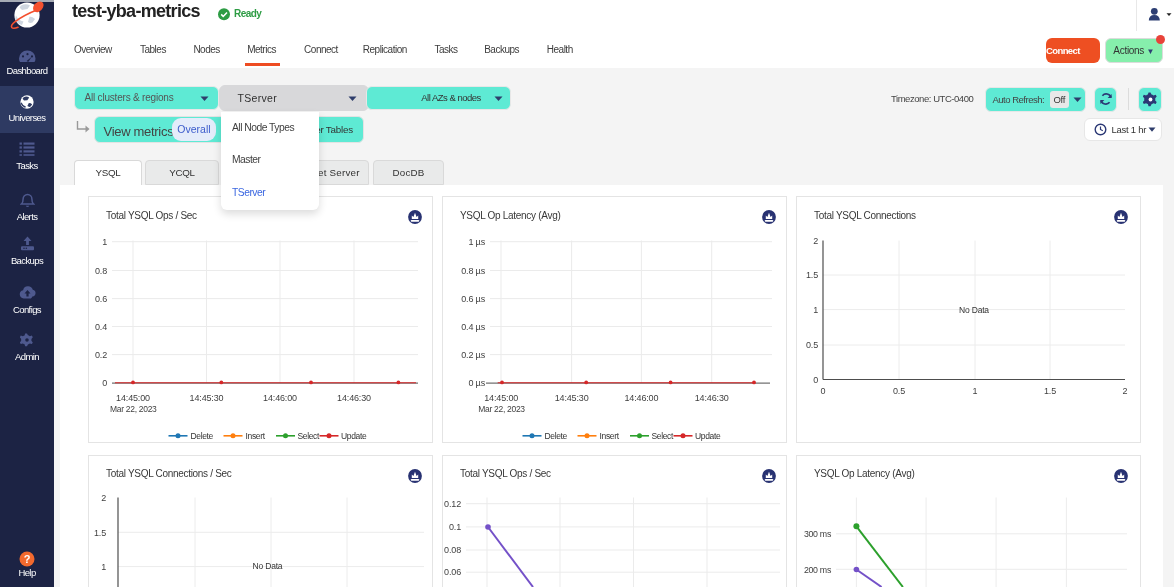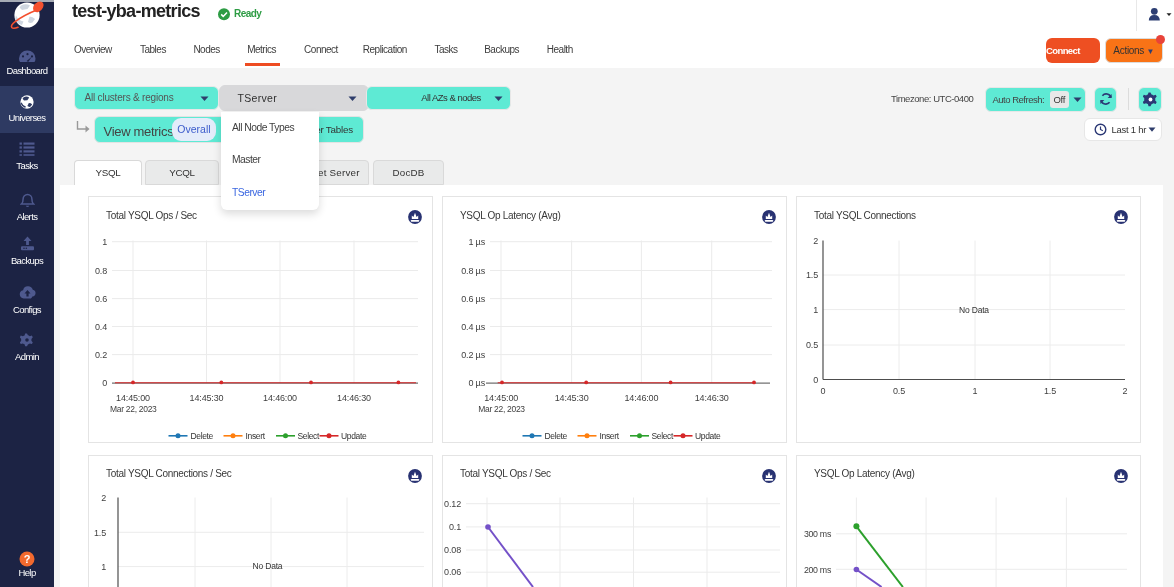--- a/index.html
+++ b/index.html
@@ -6,21 +6,21 @@
 html,body{width:1174px;height:587px;overflow:hidden;}
 body{font-family:"Liberation Sans",sans-serif;background:#f4f4f4;position:relative;}
 .abs{position:absolute;}
 #sidebar{position:absolute;left:0;top:0;width:54px;height:587px;background:#1c2344;z-index:5;}
 .slbl{left:0;width:54px;text-align:center;color:#fff;font-size:9.5px;letter-spacing:-0.6px;line-height:1;}
 #header{position:absolute;left:54px;top:0;width:1120px;height:68px;background:#fff;}
 #title{position:absolute;left:72px;top:2px;font-size:18px;font-weight:bold;color:#222;letter-spacing:-0.7px;line-height:1.1;}
 .navitem{position:absolute;top:45px;font-size:10px;color:#3d3d3d;letter-spacing:-0.5px;line-height:1;}
 #metricline{position:absolute;left:245px;top:63px;width:35px;height:3px;background:#ee4c22;}
 #connect{position:absolute;left:1046px;top:38px;width:54px;height:25px;background:#ee4f22;border-radius:6px;color:#fff;font-size:9.5px;font-weight:bold;letter-spacing:-0.6px;text-align:left;line-height:25px;}
-#actions{position:absolute;left:1105px;top:38px;width:57.5px;height:25px;background:#f97316;border:1px solid #dcdcdc;border-radius:6px;color:#333;font-size:10px;letter-spacing:-0.3px;text-align:center;line-height:23px;}
+#actions{position:absolute;left:1105px;top:38px;width:57.5px;height:25px;background:#86efac;border:1px solid #dcdcdc;border-radius:6px;color:#333;font-size:10px;letter-spacing:-0.3px;text-align:center;line-height:23px;}
 #reddot{position:absolute;left:1155.6px;top:35px;width:9.4px;height:9.4px;border-radius:50%;background:#e8433a;}
 #userdiv{position:absolute;left:1136px;top:0;width:1px;height:31px;background:#e8e8e8;}
 .selbox{position:absolute;background:#5eead4;border:1px solid #e7e7e7;border-radius:6px;font-size:10px;color:#555;letter-spacing:-0.2px;}
 #container{position:absolute;left:60px;top:184.5px;width:1102.5px;height:402.5px;background:#fff;z-index:1;}
 .panel{position:absolute;background:#fff;border:1px solid #e4e4e4;z-index:1;}
 .tab{position:absolute;top:160px;height:24.5px;border:1px solid #d9d9d9;border-radius:4px 4px 0 0;font-size:9.8px;letter-spacing:-0.3px;color:#333;text-align:center;line-height:23px;background:#e9eaea;z-index:2;}
 #chartsvg{position:absolute;left:0;top:0;z-index:3;pointer-events:none;}
 #menu{position:absolute;left:221px;top:111.5px;width:97.5px;height:98px;background:#fff;border-radius:0 0 6px 6px;box-shadow:0 4px 9px rgba(0,0,0,0.14);z-index:6;font-size:10.3px;letter-spacing:-0.5px;color:#3f3f3f;}
 .mitem{position:absolute;left:11px;}
 </style>

